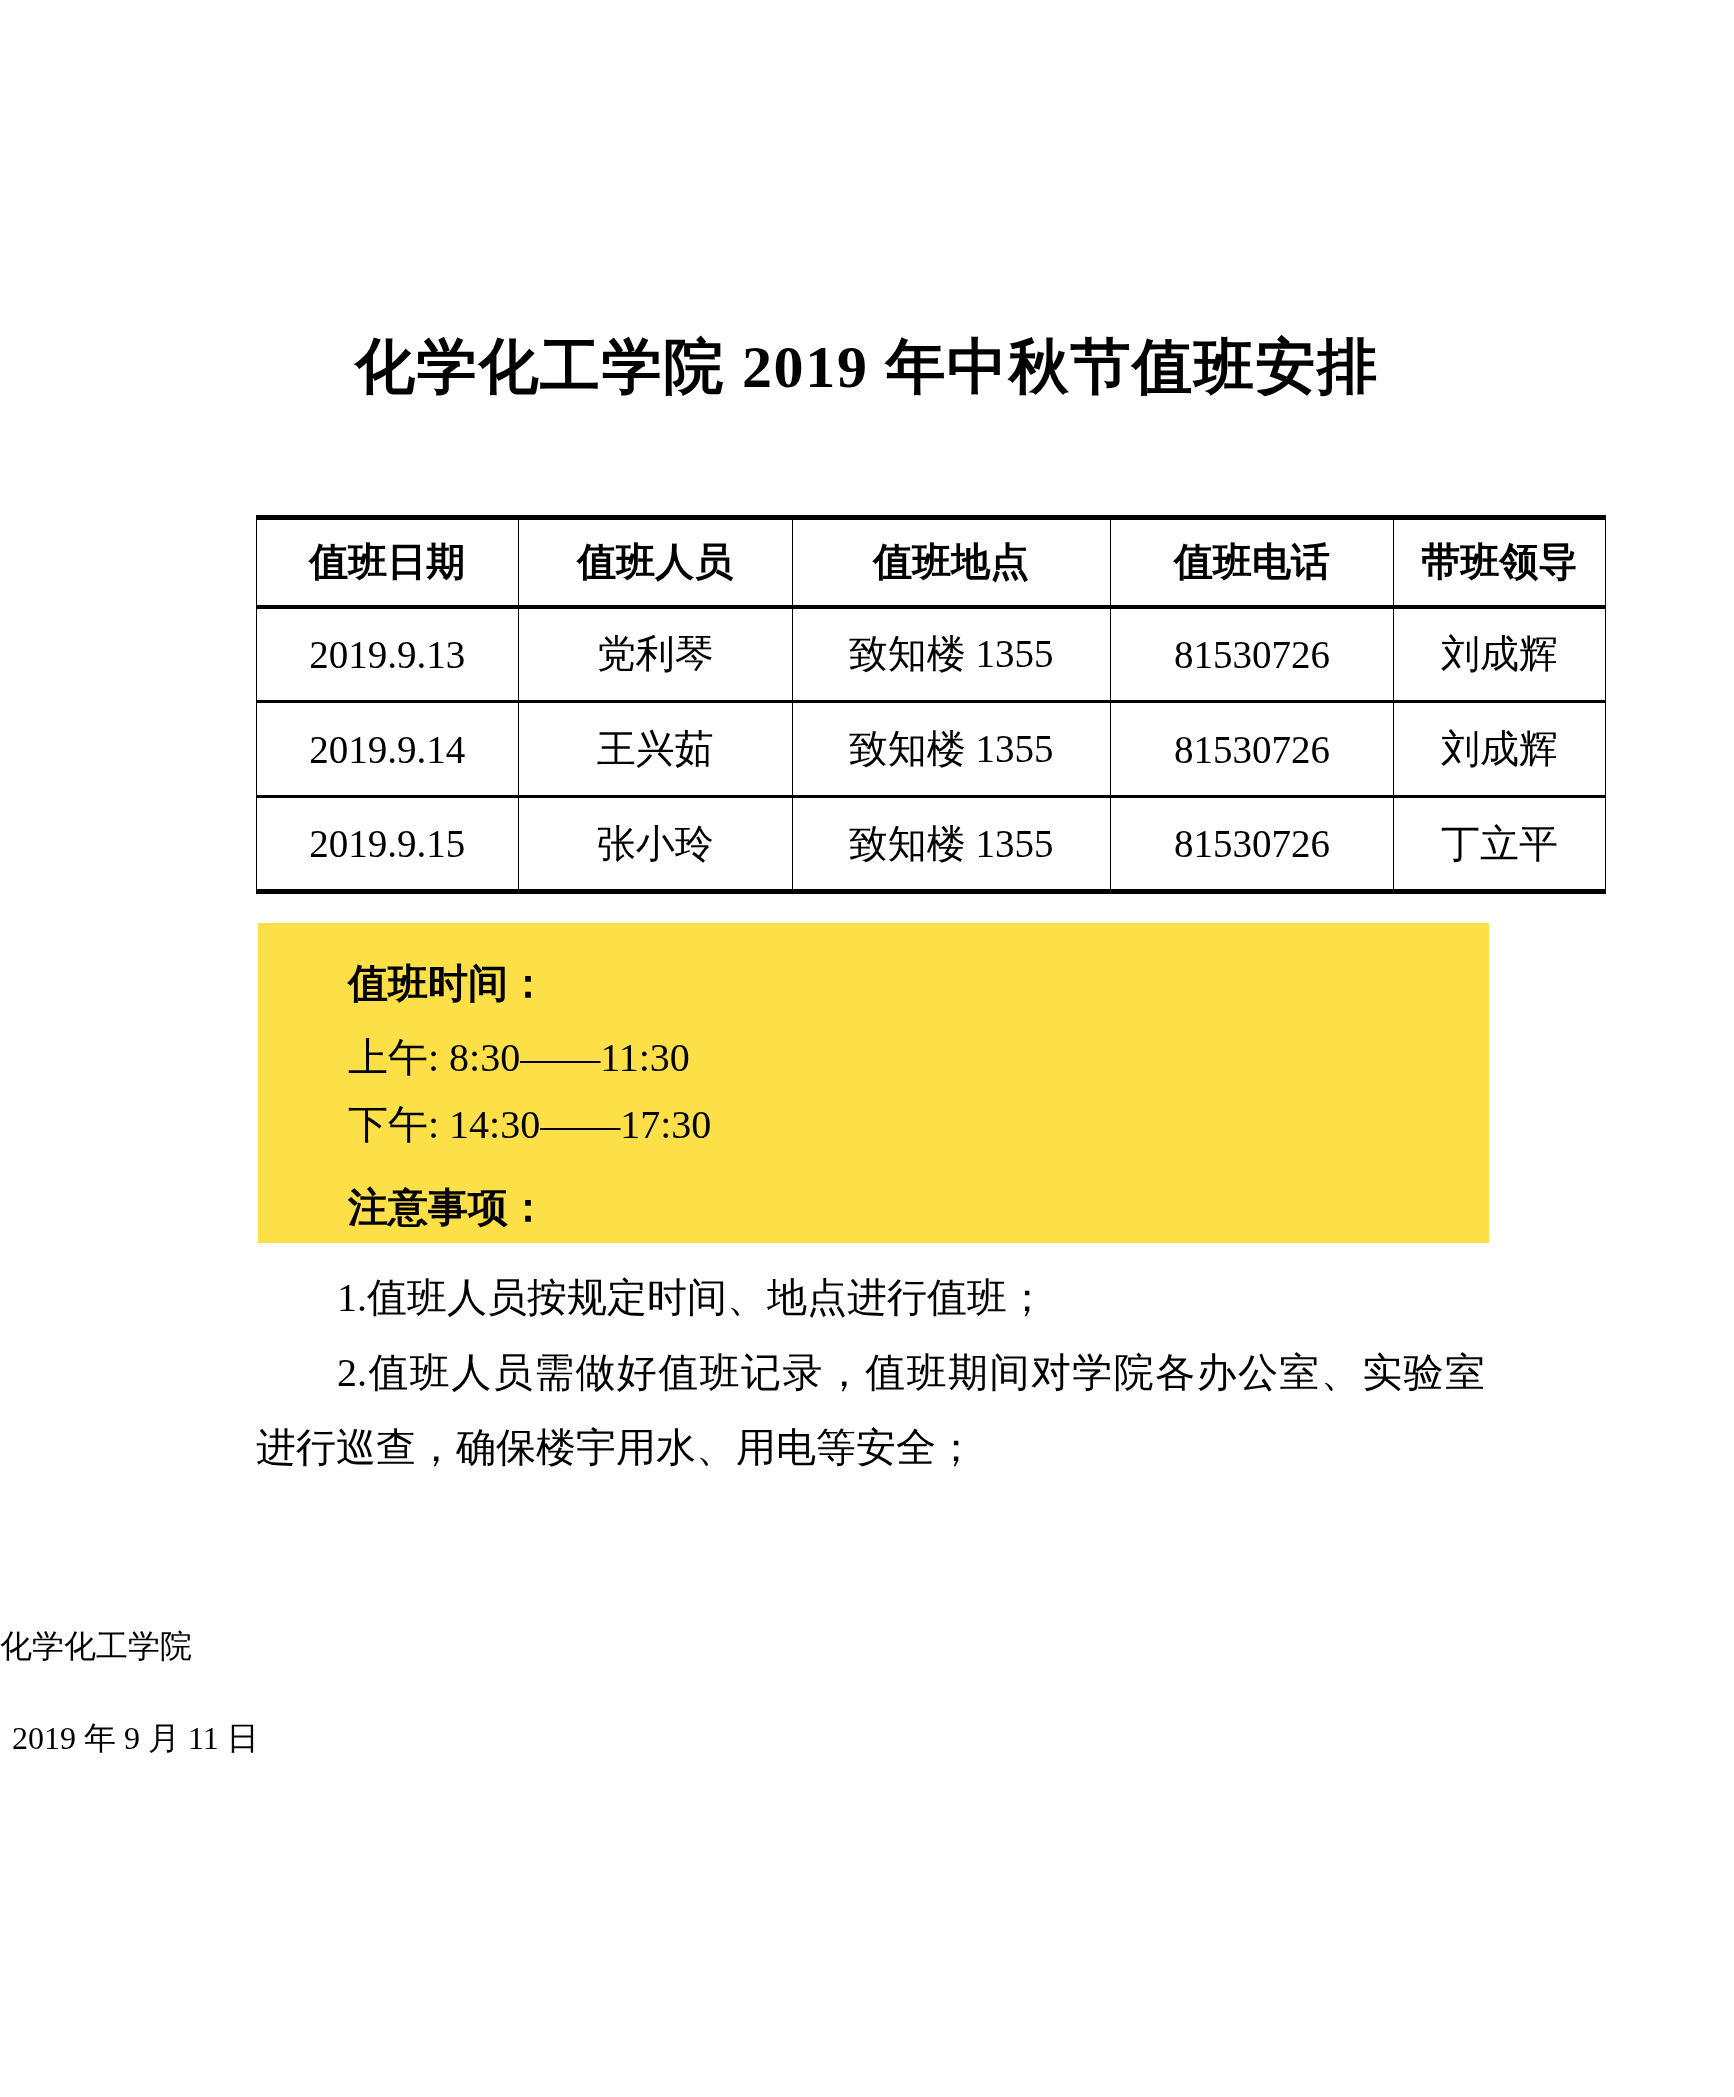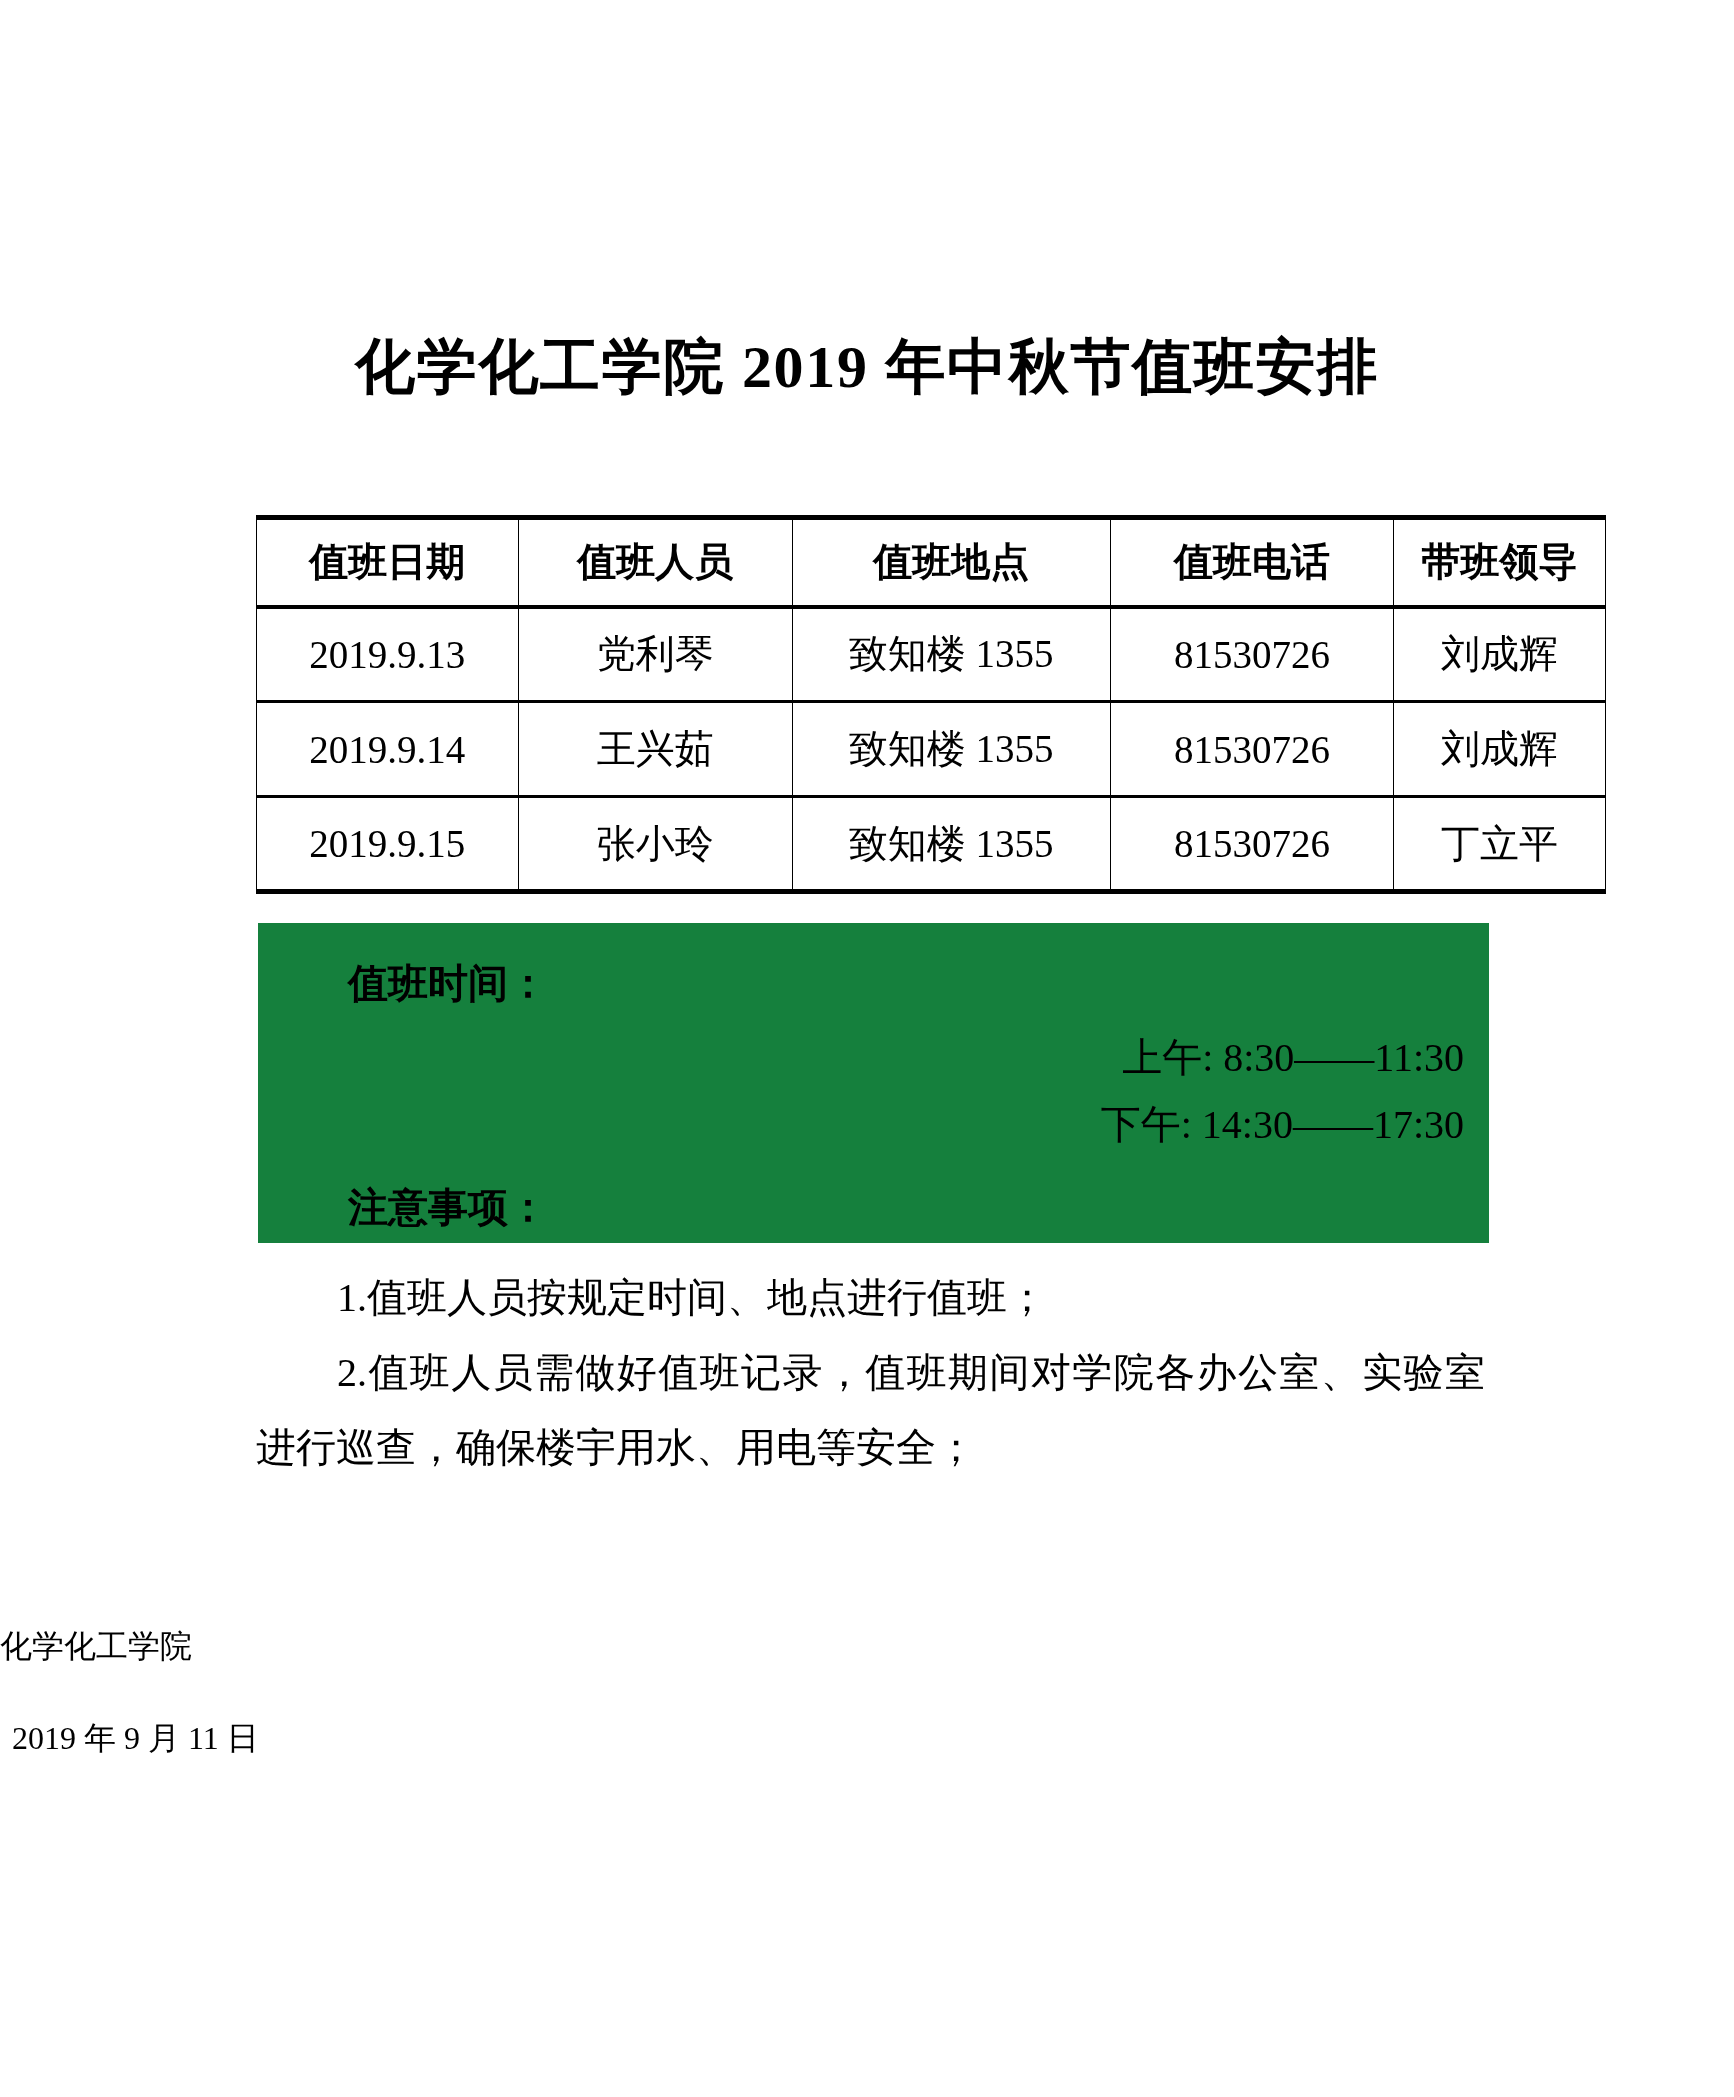--- a/index.html
+++ b/index.html
@@ -48,34 +48,33 @@
   table.duty-table th {
     height: 89px;
     font-weight: bold;
     border-bottom: 4.2px solid #000;
   }
   table.duty-table td { height: 95px; }
   .gray-section {
     margin-left: 258px;
     margin-top: 29px;
     width: 1231px;
-    background: #15803d;
+    background: #fde047;
     padding: 29px 25px 4.2px 90px;
   }
   .section-heading {
     font-family: "Liberation Sans", "DejaVu Sans", sans-serif;
     font-weight: bold;
     font-size: 40px;
     line-height: 63px;
   }
   .time-line {
     font-size: 40px;
     line-height: 63px;
     font-family: "Liberation Serif", "DejaVu Serif", serif;
-    text-align: right;
   }
   .time-line.first { margin-top: 11.3px; }
   .time-line.second { margin-top: 3.4px; }
   .gray-section .notes-heading { margin-top: 20.6px; }
   .notes-body {
     margin-left: 256px;
     margin-top: 17px;
     width: 1229px;
     font-size: 40px;
     line-height: 75px;

